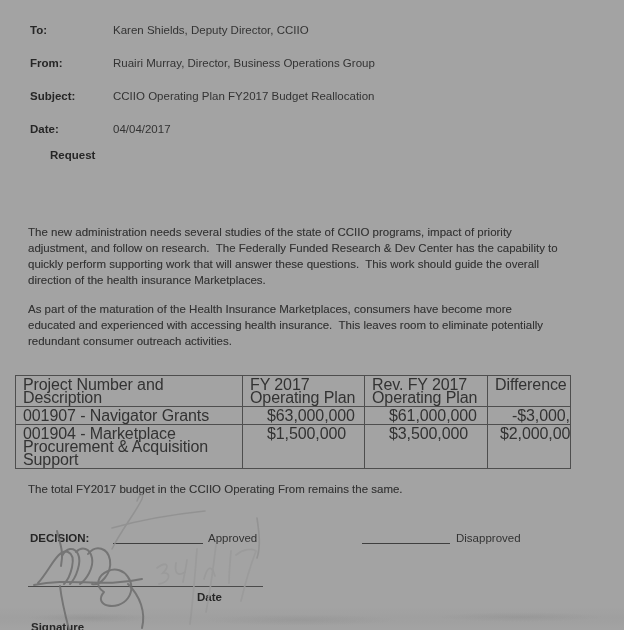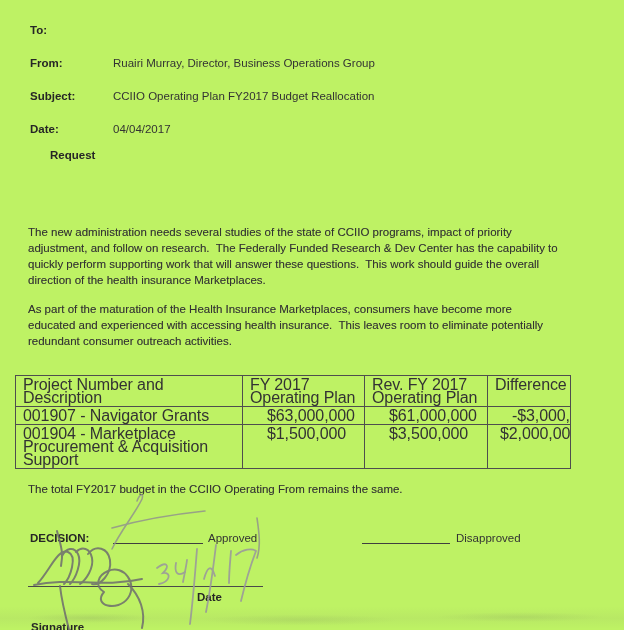--- a/index.html
+++ b/index.html
@@ -2,21 +2,21 @@
 <html><head>
 <meta charset="utf-8">
 <style>
   html,body{margin:0;padding:0;}
   body{
     width:624px;height:630px;overflow:hidden;background:#fdfdfd;
     font-family:"Liberation Sans", sans-serif;
     -webkit-font-smoothing:antialiased;
   }
   .page{
-    position:relative;width:624px;height:630px;background:#bef264;color:#2e2e2e;
+    position:relative;width:624px;height:630px;background:#a3a3a3;color:#2e2e2e;
     font-size:11.5px;line-height:16px;
   }
   .abs{position:absolute;}
   .blab{font-weight:700;color:#262626;}
   .field-row{left:30px;width:580px;}
   .field-row .fvalue{position:absolute;left:83px;top:0;white-space:nowrap;font-weight:400;color:#333;}
   .heading{left:30px;padding-left:20px;}
   .para{left:28px;width:592px;white-space:pre-wrap;color:#333;text-shadow:0 0 .5px rgba(50,50,50,.35);}
   .memo-table{
     position:absolute;left:15px;top:375px;width:555px;border-collapse:collapse;table-layout:fixed;
@@ -38,20 +38,21 @@
       linear-gradient(180deg, rgba(0,0,0,0) 10%, rgba(110,110,110,.07) 55%, rgba(0,0,0,0) 95%);
   }
 </style>
 </head>
 <body>
 
 <div class="page">
 
   <div class="abs field-row" style="top:22px">
     <span class="blab">To:</span>
+    <span class="fvalue">Karen Shields, Deputy Director, CCIIO</span>
   </div>
   <div class="abs field-row" style="top:55px">
     <span class="blab">From:</span>
     <span class="fvalue">Ruairi Murray, Director, Business Operations Group</span>
   </div>
   <div class="abs field-row" style="top:88px">
     <span class="blab">Subject:</span>
     <span class="fvalue">CCIIO Operating Plan FY2017 Budget Reallocation</span>
   </div>
   <div class="abs field-row" style="top:121px">

